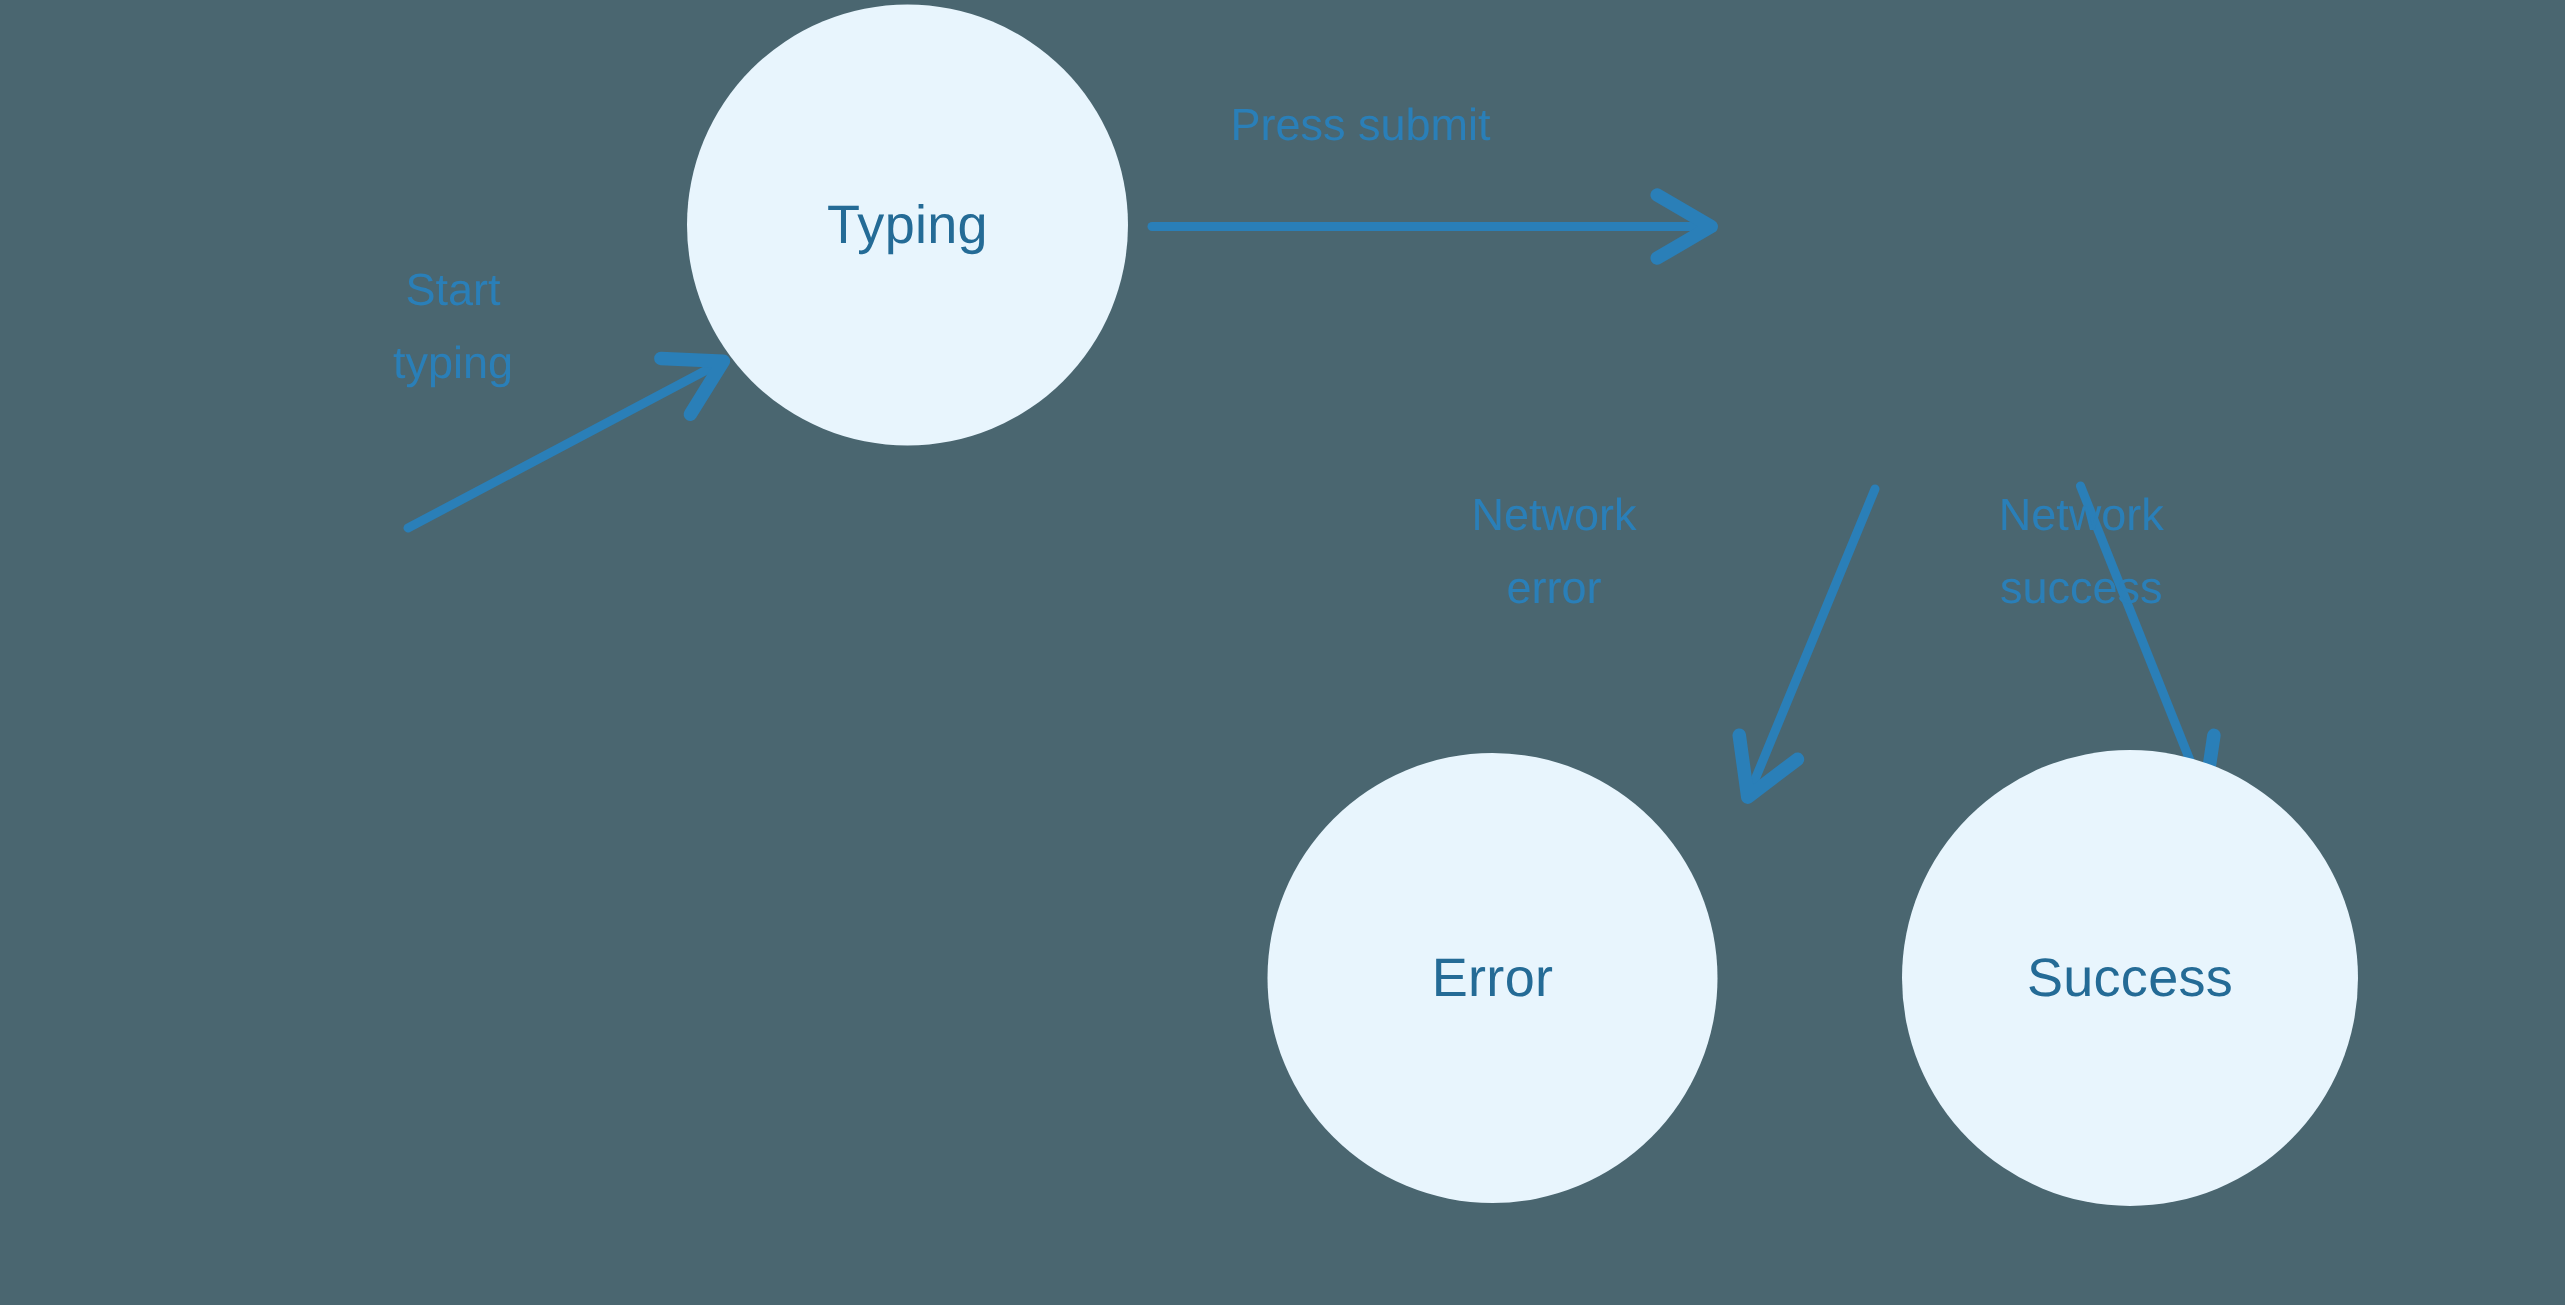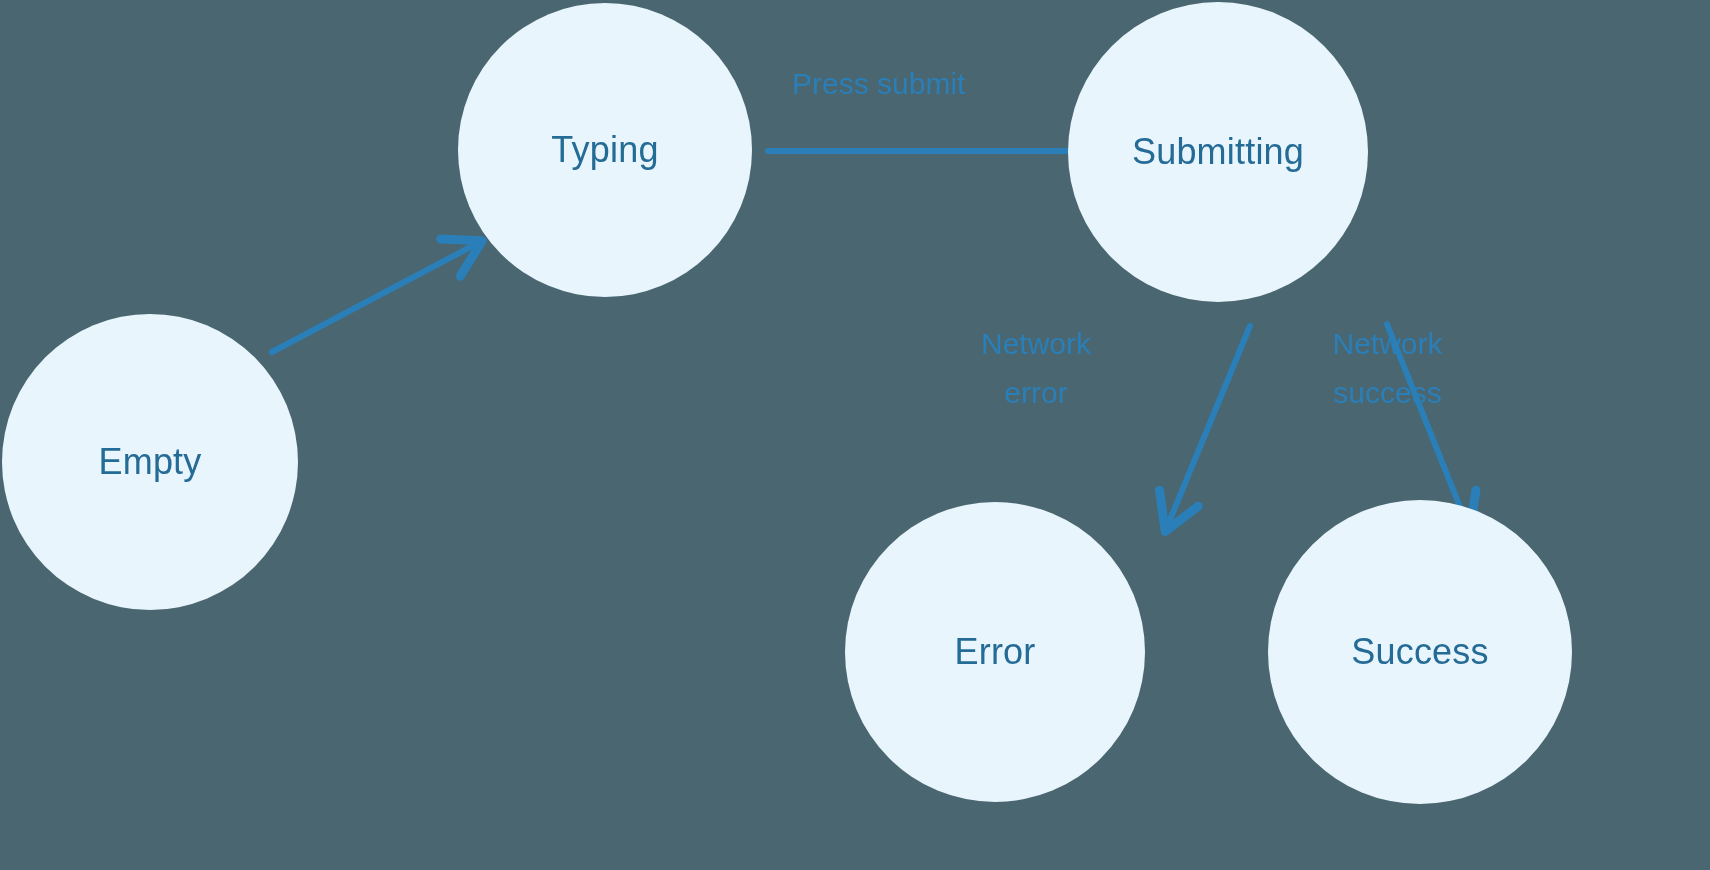--- a/index.html
+++ b/index.html
@@ -42,21 +42,21 @@
     line-height: 1.1;
   }
   .edge-label {
     position: absolute;
     color: #2a7fb8;
     font-size: 30px;
     font-weight: 400;
     line-height: 1.62;
     white-space: pre-line;
   }
-  .edge-label.center { text-align: left; }
+  .edge-label.center { text-align: center; }
   .edge-label.right  { text-align: center; }
 </style>
 </head>
 <body>
 
 <div id="stage">
 
   <svg id="diagram-svg" viewBox="0 0 1710 870" aria-hidden="true">
     <defs>
       <marker id="arrowhead" markerWidth="9" markerHeight="9" refX="6.2" refY="4.5" orient="auto" markerUnits="strokeWidth">
@@ -66,40 +66,36 @@
 
     <line x1="272" y1="352" x2="478" y2="243" stroke="#2a7fb8" stroke-width="6" stroke-linecap="round" marker-end="url(#arrowhead)"></line>
 
     <line x1="768" y1="151" x2="1136" y2="151" stroke="#2a7fb8" stroke-width="6" stroke-linecap="round" marker-end="url(#arrowhead)"></line>
 
     <line x1="1250" y1="326" x2="1167" y2="527" stroke="#2a7fb8" stroke-width="6" stroke-linecap="round" marker-end="url(#arrowhead)"></line>
 
     <line x1="1387" y1="324" x2="1468" y2="527" stroke="#2a7fb8" stroke-width="6" stroke-linecap="round" marker-end="url(#arrowhead)"></line>
   </svg>
 
-  <div class="node-circle" style="left:2px; top:314px; width:296px; height:296px;">
-    <span class="node-label">Empty</span>
-  </div>
 
   <div class="node-circle" style="left:458px; top:3px; width:294px; height:294px;">
     <span class="node-label">Typing</span>
   </div>
 
-  <div class="node-circle" style="left:1068px; top:2px; width:300px; height:300px;">
-    <span class="node-label">Submitting</span>
-  </div>
 
   <div class="node-circle" style="left:845px; top:502px; width:300px; height:300px;">
     <span class="node-label">Error</span>
   </div>
 
   <div class="node-circle" style="left:1268px; top:500px; width:304px; height:304px;">
     <span class="node-label">Success</span>
   </div>
 
+  <div class="edge-label center" style="left:240px; top:170px; width:124px;">Start
+typing</div>
 
   <div class="edge-label center" style="left:792px; top:60px; width:230px;">Press submit</div>
 
   <div class="edge-label right" style="left:900px; top:320px; width:272px;">Network
 error</div>
 
   <div class="edge-label right" style="left:1280px; top:320px; width:215px;">Network
 success</div>
 
 </div>

